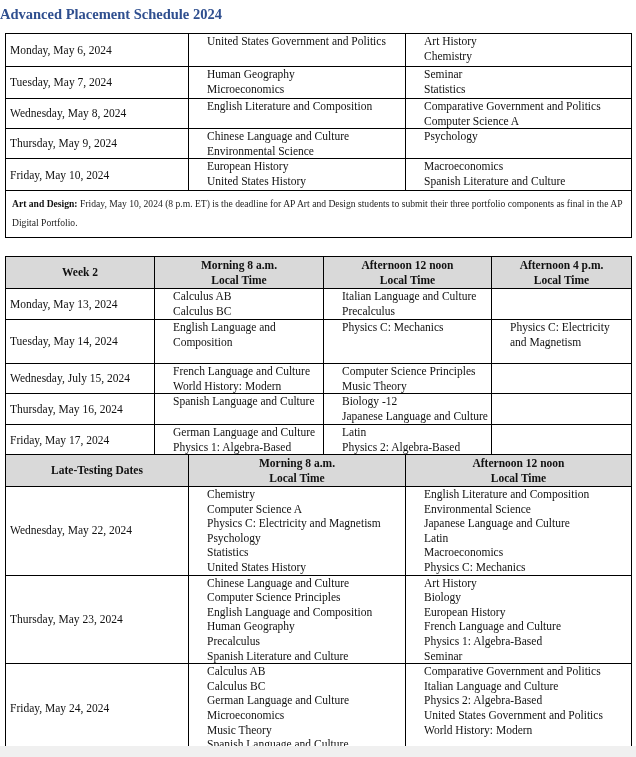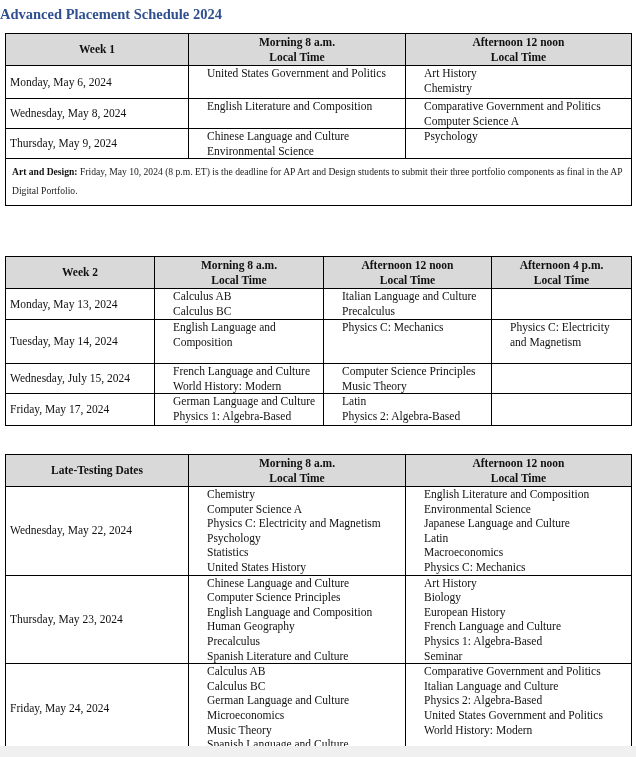--- a/index.html
+++ b/index.html
@@ -30,59 +30,70 @@
 
 <div class="title">Advanced Placement Schedule 2024</div>
 
 <table style="left:5px; top:33px; width:626px;">
   <colgroup>
       <col style="width:183px">
       <col style="width:217px">
       <col style="width:226px">
     </colgroup>
   <tbody>
-      <tr style="height:30px">
-    <th>Week 1</th>
-    <th>
-          <span class="line">Morning 8 a.m.</span>
-          <span class="line">Local Time</span>
-        </th>
-    <th>
-          <span class="line">Afternoon 12 noon</span>
-          <span class="line">Local Time</span>
-        </th>
-  </tr>
   <tr style="height:33px">
     <td class="date">Monday, May 6, 2024</td>
     <td class="list">
           <span class="line">United States Government and Politics</span>
         </td>
     <td class="list">
           <span class="line">Art History</span>
           <span class="line">Chemistry</span>
         </td>
   </tr>
+  <tr style="height:32px">
+    <td class="date">Tuesday, May 7, 2024</td>
+    <td class="list">
+          <span class="line">Human Geography</span>
+          <span class="line">Microeconomics</span>
+        </td>
+    <td class="list">
+          <span class="line">Seminar</span>
+          <span class="line">Statistics</span>
+        </td>
+  </tr>
   <tr style="height:29px">
     <td class="date">Wednesday, May 8, 2024</td>
     <td class="list">
           <span class="line">English Literature and Composition</span>
         </td>
     <td class="list">
           <span class="line">Comparative Government and Politics</span>
           <span class="line">Computer Science A</span>
         </td>
   </tr>
   <tr style="height:29px">
     <td class="date">Thursday, May 9, 2024</td>
     <td class="list">
           <span class="line">Chinese Language and Culture</span>
           <span class="line">Environmental Science</span>
         </td>
     <td class="list">
           <span class="line">Psychology</span>
+        </td>
+  </tr>
+  <tr style="height:32px">
+    <td class="date">Friday, May 10, 2024</td>
+    <td class="list">
+          <span class="line">European History</span>
+          <span class="line">United States History</span>
+        </td>
+    <td class="list">
+          <span class="line">Macroeconomics</span>
+          <span class="line">Spanish Literature and Culture</span>
         </td>
   </tr>
   <tr style="height:38px">
     <td class="note" colspan="3"><b>Art and Design:</b><span> Friday, May 10, 2024 (8 p.m. ET) is the deadline for AP Art and Design students to submit their three portfolio components as final in the AP Digital Portfolio.</span></td>
   </tr>
 </tbody>
   </table>
 
 <table style="left:5px; top:256px; width:626px;font-family:Liberation Serif, serif;">
   <colgroup>
@@ -132,20 +143,31 @@
     <td class="list">
           <span class="line">French Language and Culture</span>
           <span class="line">World History: Modern</span>
         </td>
     <td class="list">
           <span class="line">Computer Science Principles</span>
           <span class="line">Music Theory</span>
         </td>
     <td class="list"></td>
   </tr>
+  <tr style="height:31px">
+    <td class="date">Thursday, May 16, 2024</td>
+    <td class="list">
+          <span class="line">Spanish Language and Culture</span>
+        </td>
+    <td class="list">
+          <span class="line">Biology -12</span>
+          <span class="line">Japanese Language and Culture</span>
+        </td>
+    <td class="list"></td>
+  </tr>
   <tr style="height:32px">
     <td class="date">Friday, May 17, 2024</td>
     <td class="list">
           <span class="line">German Language and Culture</span>
           <span class="line">Physics 1: Algebra-Based</span>
         </td>
     <td class="list">
           <span class="line">Latin</span>
           <span class="line">Physics 2: Algebra-Based</span>
         </td>

